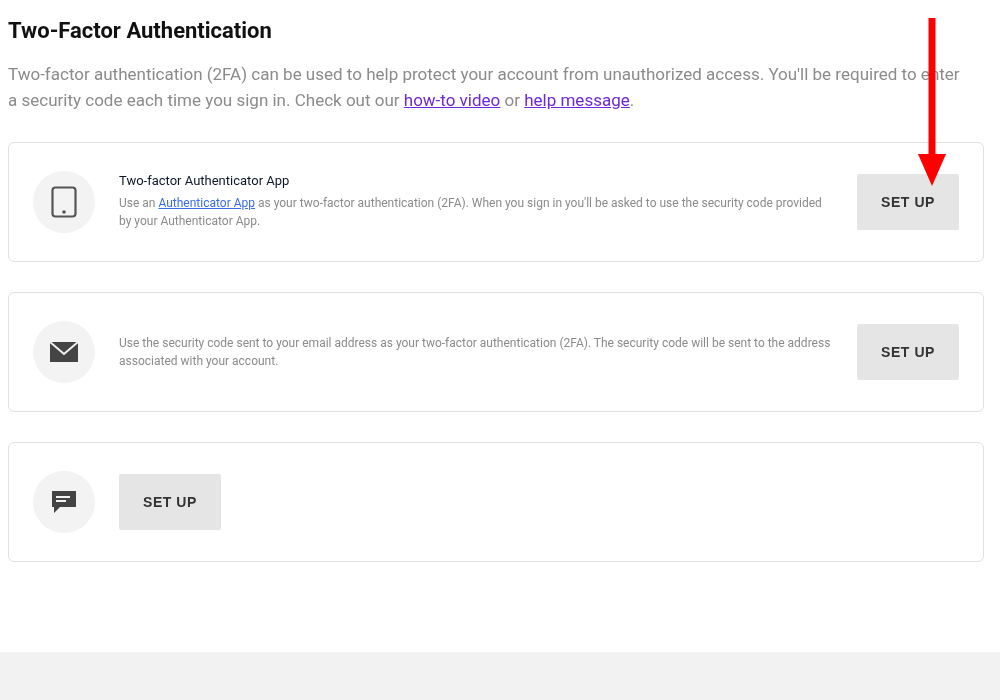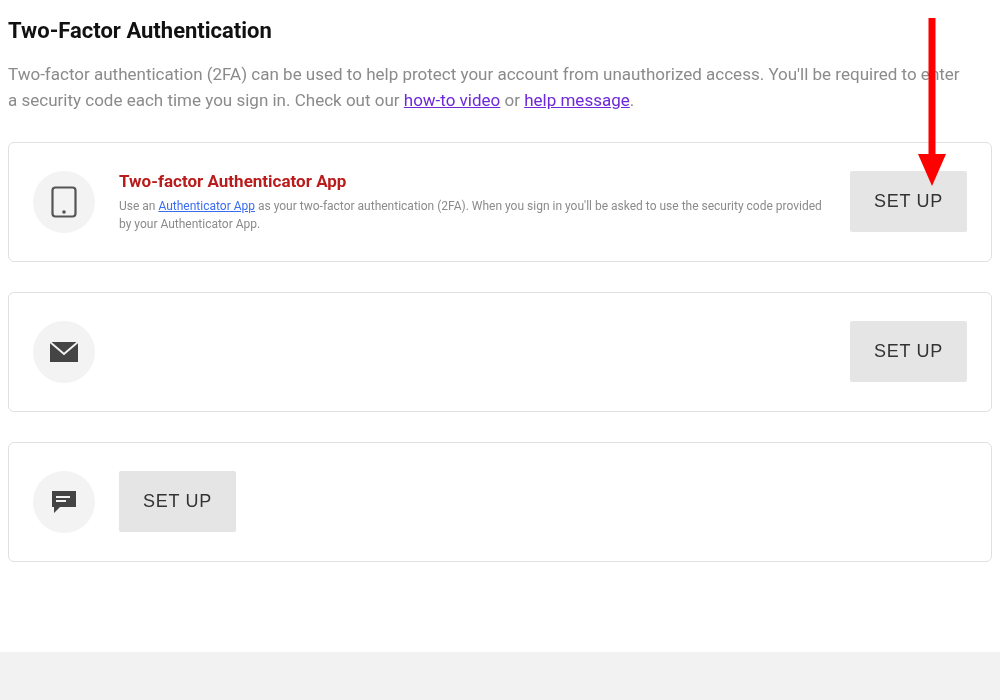--- a/index.html
+++ b/index.html
@@ -6,21 +6,21 @@
     body {
       font-family: -apple-system, BlinkMacSystemFont, "Segoe UI", Roboto, Helvetica, Arial, sans-serif;
       background: #ffffff;
       color: #222;
       width: 1000px;
       height: 700px;
       overflow: hidden;
       position: relative;
     }
     .content {
-      padding: 18px 8px 0 8px;
+      padding: 18px 16px 0 8px;
     }
     .page-title {
       font-size: 22px;
       font-weight: 700;
       color: #111;
       margin-bottom: 18px;
     }
     .page-desc {
       font-size: 17px;
       line-height: 1.55;
@@ -50,41 +50,41 @@
       display: flex;
       align-items: center;
       justify-content: center;
       flex-shrink: 0;
     }
     .card-body {
       flex: 1;
       min-width: 0;
     }
     .card-title {
-      font-size: 17px;
-      font-weight: 700;
-      color: #b91c1c;
+      font-size: 13px;
+      font-weight: 400;
+      color: #0f172a;
       margin-bottom: 6px;
     }
     .card-desc {
       font-size: 12px;
       line-height: 1.5;
       color: #8b8b8b;
       max-width: 720px;
     }
     .card-desc a {
       color: #3a6cf0;
       text-decoration: underline;
     }
     .setup-btn {
       background: #e5e5e5;
       border: none;
       padding: 20px 24px;
-      font-size: 18px;
-      font-weight: 400;
+      font-size: 14px;
+      font-weight: 700;
       letter-spacing: 0.04em;
       color: #333;
       cursor: pointer;
       border-radius: 2px;
       flex-shrink: 0;
     }
     .footer-bar {
       position: absolute;
       left: 0;
       right: 0;
@@ -127,20 +127,21 @@
   </div>
 
   <div class="card">
     <div class="icon-circle">
       <svg width="28" height="20" viewBox="0 0 28 20" fill="none">
         <path d="M0 0 H28 V20 H0 Z" fill="#444"></path>
         <path d="M0 0 L14 12 L28 0" stroke="#f3f3f3" stroke-width="2" fill="none"></path>
       </svg>
     </div>
     <div class="card-body">
+      <div class="card-desc">Use the security code sent to your email address as your two-factor authentication (2FA). The security code will be sent to the address associated with your account.</div>
     </div>
     <button class="setup-btn">SET UP</button>
   </div>
 
   <div class="card">
     <div class="icon-circle">
       <svg width="28" height="26" viewBox="0 0 28 26" fill="none">
         <path d="M2 2 H26 V18 H10 L4 24 V18 H2 Z" fill="#444"></path>
         <rect x="6" y="7" width="14" height="2" fill="#f3f3f3"></rect>
         <rect x="6" y="11" width="10" height="2" fill="#f3f3f3"></rect>

